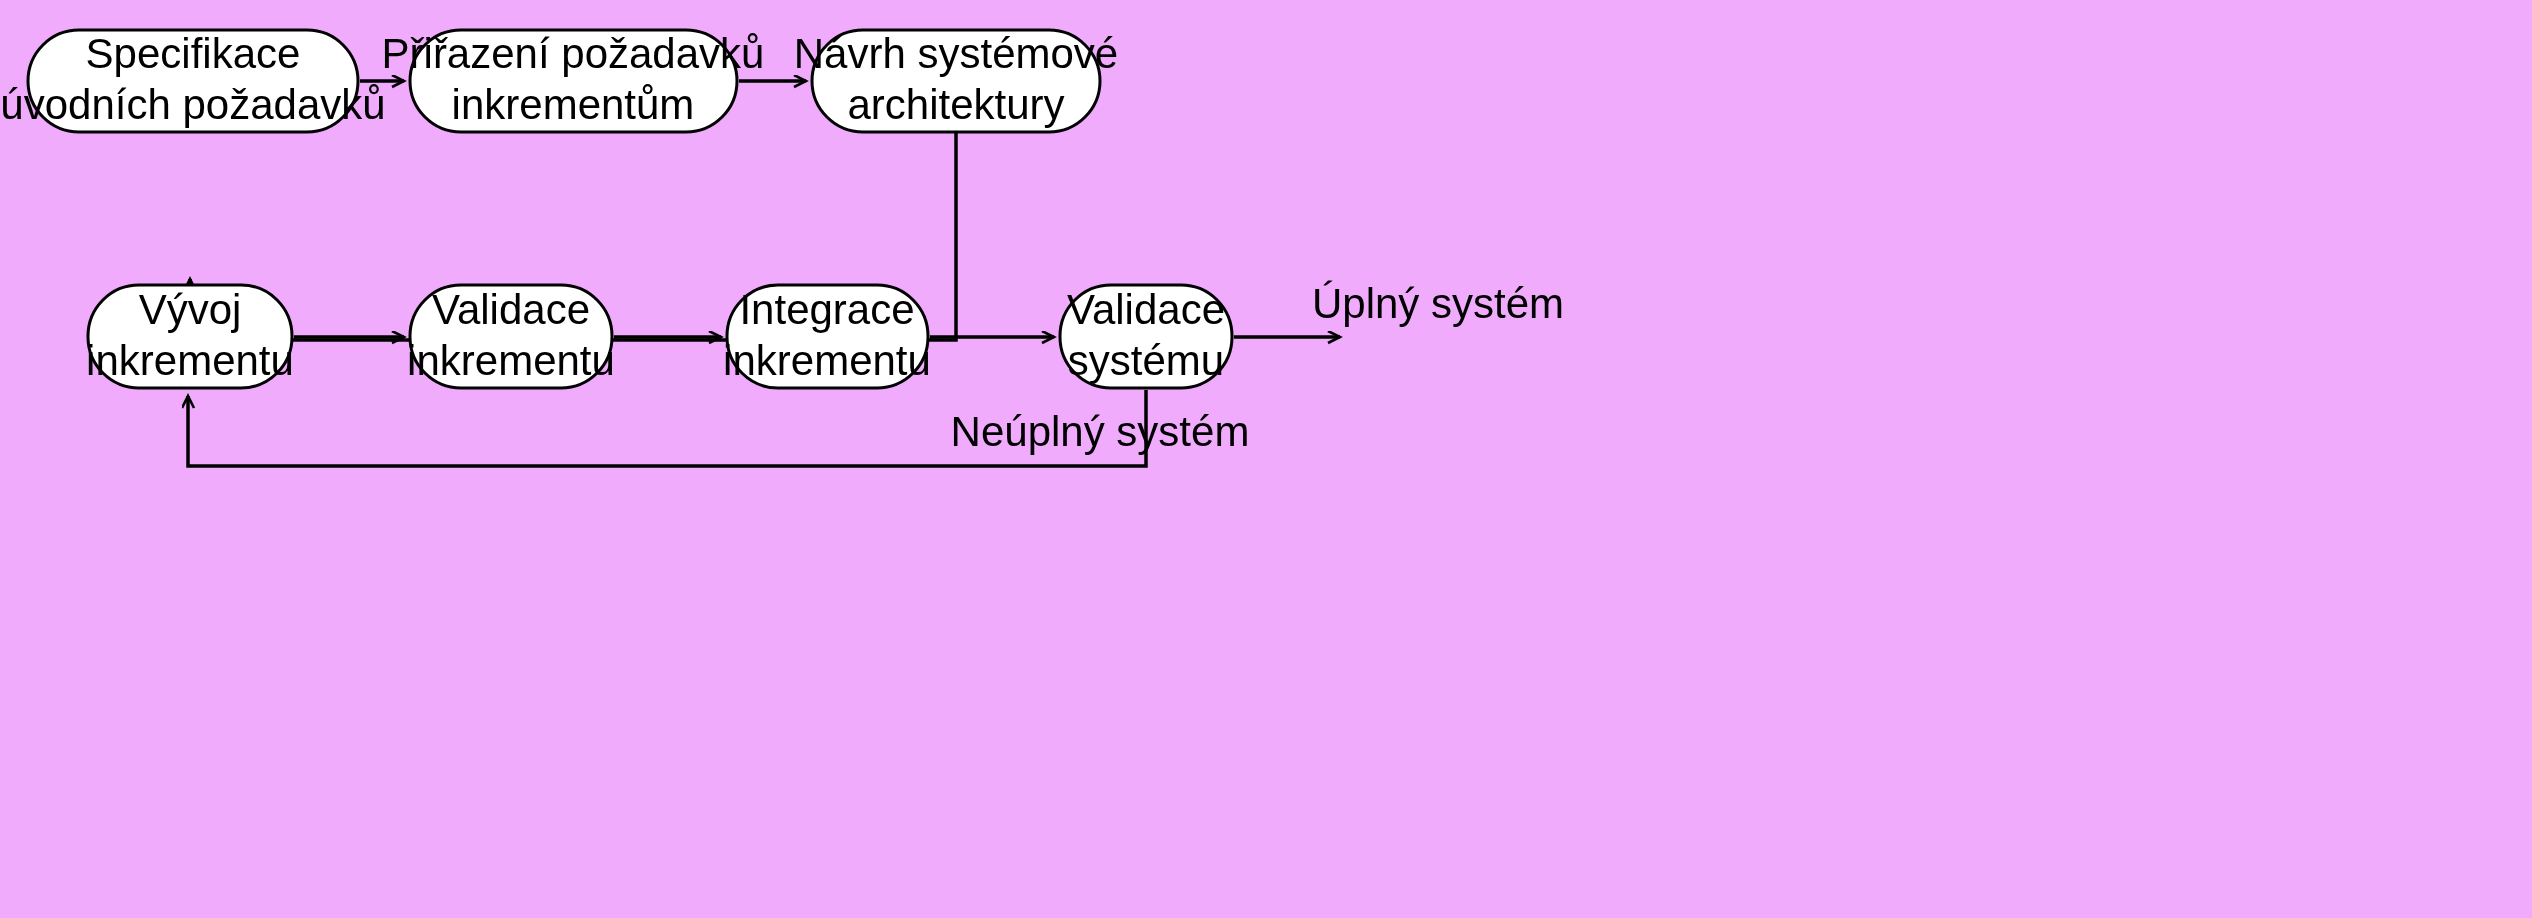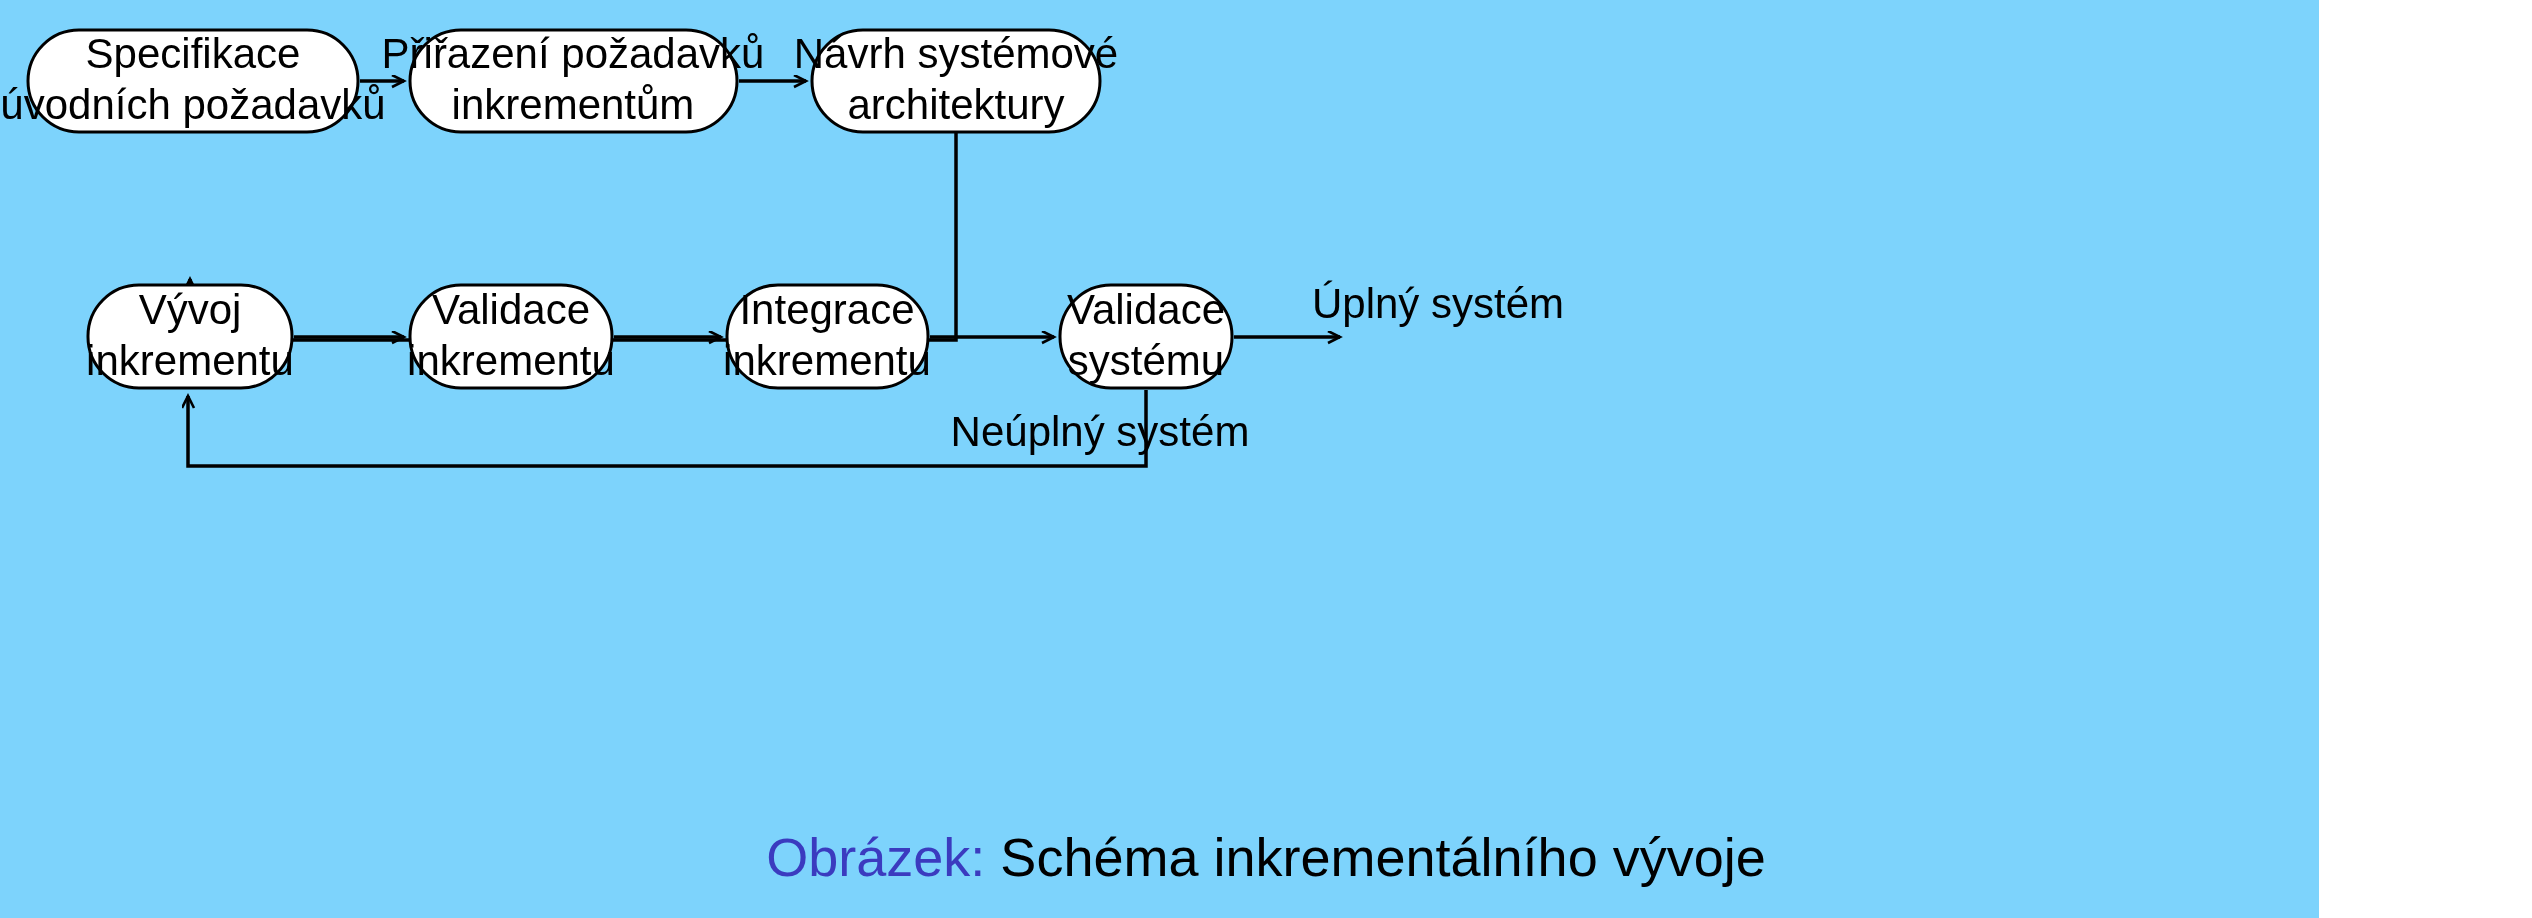--- a/index.html
+++ b/index.html
@@ -6,23 +6,23 @@
     margin: 0;
     padding: 0;
     background: #ffffff;
   }
   body {
     font-family: "Liberation Sans", sans-serif;
     color: #000000;
   }
   #page {
     position: relative;
-    width: 2319px;
+    width: 2532px;
     height: 918px;
-    background: #7dd3fc;
+    background: #f0abfc;
     overflow: hidden;
   }
   #diagram-svg {
     position: absolute;
     left: 0;
     top: 0;
     width: 2532px;
     height: 918px;
   }
   .node-box {
@@ -143,17 +143,14 @@
       </g>
     </g>
 
     <g>
       <text class="edge-label" x="1438" y="307">Úplný systém</text>
 
       <text class="edge-label" x="1100" y="435">Neúplný systém</text>
     </g>
   </svg>
 
-  <div class="caption">
-    <span class="caption-prefix">Obrázek:</span><span>&nbsp;</span><span class="caption-body">Schéma inkrementálního vývoje</span>
-  </div>
 
 </div>
 
 </body></html>

